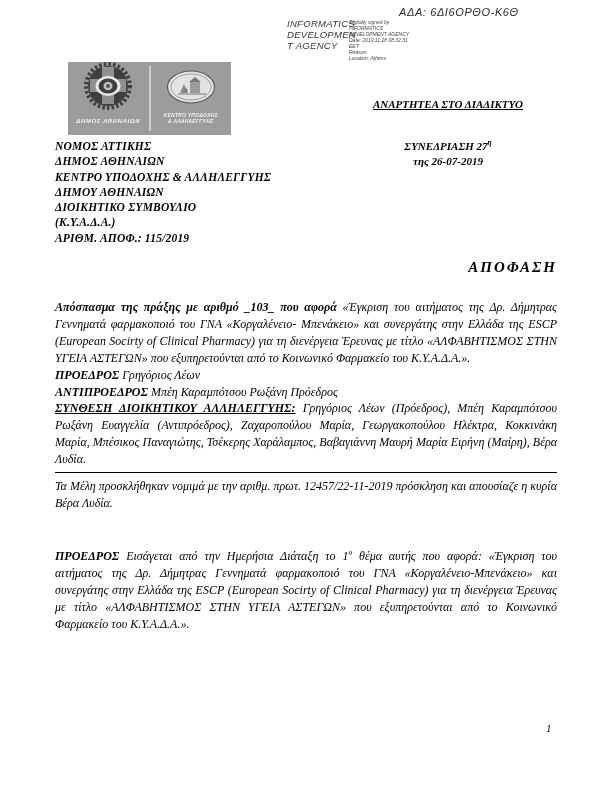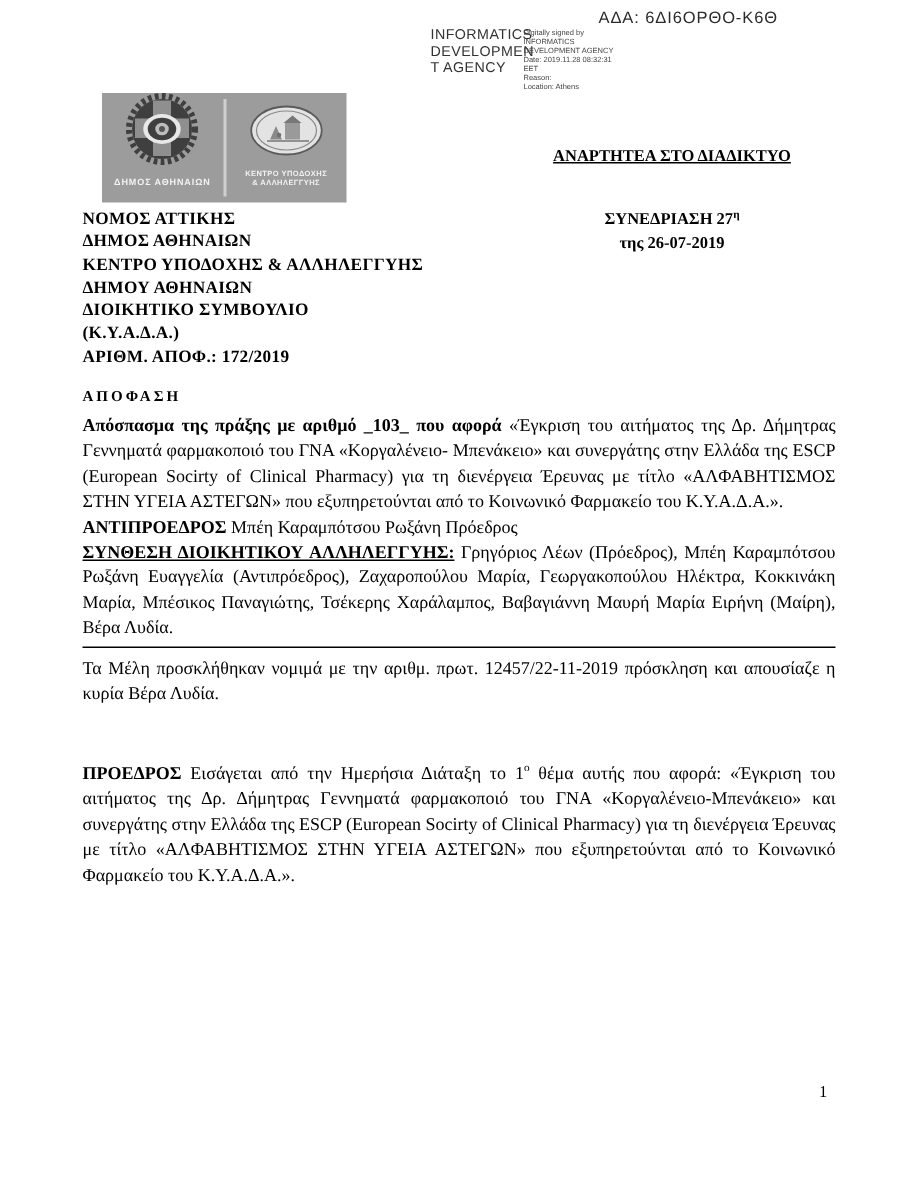--- a/index.html
+++ b/index.html
@@ -6,20 +6,21 @@
   * { box-sizing: border-box; margin: 0; padding: 0; }
   html, body { background: #ffffff; }
   body { font-family: "Liberation Serif", serif; color: #000; }
   .page {
     position: relative;
     width: 612px;
     height: 764px;
     background: #ffffff;
     overflow: hidden;
     margin: 0 auto;
+    font-style: italic;
   }
 
   
   .ada {
     position: absolute;
     left: 399px; top: 6px;
     font-family: "Liberation Sans", sans-serif;
     font-size: 11px;
     letter-spacing: 0.6px;
     color: #2b2b2b;
@@ -72,22 +73,22 @@
     width: 160px; text-align: center;
     font-weight: bold; font-size: 11px;
   }
   .publish-notice { text-decoration: underline; white-space: nowrap; }
   .session-block { margin-top: 25px; line-height: 15px; }
   sup { font-size: 7.5px; }
 
   
   .main { position: absolute; left: 55px; top: 259px; width: 502px; }
   .doc-title {
-    font-size: 10px; font-weight: bold; text-align: left;
-    letter-spacing: 2px; margin-bottom: 5px;
+    font-size: 15px; font-weight: bold; text-align: right;
+    letter-spacing: 2px; margin-bottom: 23px;
   }
   .main p { font-size: 12px; line-height: 16.9px; text-align: justify; }
   .b { font-weight: bold; }
   .bu { font-weight: bold; text-decoration: underline; }
   .rule { height: 0; border: none; border-top: 1.4px solid #000; margin: 4px 0 5px 0; }
   .para-invite { margin-top: 1px; }
   .para-quorum { margin-top: 11px; }
   .para-agenda { margin-top: 33px; }
 
   .page-number {
@@ -154,36 +155,37 @@
     </div>
   </div>
 
   <div class="header-left">
     <div>ΝΟΜΟΣ ΑΤΤΙΚΗΣ</div>
     <div>ΔΗΜΟΣ ΑΘΗΝΑΙΩΝ</div>
     <div>ΚΕΝΤΡΟ ΥΠΟΔΟΧΗΣ &amp; ΑΛΛΗΛΕΓΓΥΗΣ</div>
     <div>ΔΗΜΟΥ ΑΘΗΝΑΙΩΝ</div>
     <div>ΔΙΟΙΚΗΤΙΚΟ ΣΥΜΒΟΥΛΙΟ</div>
     <div>(Κ.Υ.Α.Δ.Α.)</div>
-    <div>ΑΡΙΘΜ. ΑΠΟΦ.: 172/2019</div>
+    <div>ΑΡΙΘΜ. ΑΠΟΦ.: 115/2019</div>
   </div>
 
   <div class="header-right">
     <div class="publish-notice">ΑΝΑΡΤΗΤΕΑ ΣΤΟ ΔΙΑΔΙΚΤΥΟ</div>
     <div class="session-block">
       <div><span>ΣΥΝΕΔΡΙΑΣΗ 27</span><sup>η</sup></div>
       <div>της 26-07-2019</div>
     </div>
   </div>
 
   <div class="main">
     <div class="doc-title">ΑΠΟΦΑΣΗ</div>
 
     <p><span class="b">Απόσπασμα της πράξης με αριθμό _103_ που αφορά</span><span> «Έγκριση του αιτήματος της Δρ. Δήμητρας Γεννηματά φαρμακοποιό του ΓΝΑ «Κοργαλένειο- Μπενάκειο» και συνεργάτης στην Ελλάδα της ESCP (European Socirty of Clinical Pharmacy) για τη διενέργεια Έρευνας με τίτλο «ΑΛΦΑΒΗΤΙΣΜΟΣ ΣΤΗΝ ΥΓΕΙΑ ΑΣΤΕΓΩΝ» που εξυπηρετούνται από το Κοινωνικό Φαρμακείο του Κ.Υ.Α.Δ.Α.».</span></p>
 
+    <p><span class="b">ΠΡΟΕΔΡΟΣ</span><span> Γρηγόριος Λέων</span></p>
 
     <p><span class="b">ΑΝΤΙΠΡΟΕΔΡΟΣ</span><span> Μπέη Καραμπότσου Ρωξάνη Πρόεδρος</span></p>
 
     <p><span class="bu">ΣΥΝΘΕΣΗ ΔΙΟΙΚΗΤΙΚΟΥ ΑΛΛΗΛΕΓΓΥΗΣ:</span><span> Γρηγόριος Λέων (Πρόεδρος), Μπέη Καραμπότσου Ρωξάνη Ευαγγελία (Αντιπρόεδρος), Ζαχαροπούλου Μαρία, Γεωργακοπούλου Ηλέκτρα, Κοκκινάκη Μαρία, Μπέσικος Παναγιώτης, Τσέκερης Χαράλαμπος, Βαβαγιάννη Μαυρή Μαρία Ειρήνη (Μαίρη), Βέρα Λυδία.</span></p>
 
     <hr class="rule">
 
     <p class="para-invite">Τα Μέλη προσκλήθηκαν νομιμά με την αριθμ. πρωτ. 12457/22-11-2019 πρόσκληση και απουσίαζε η κυρία Βέρα Λυδία.</p>
 
 

